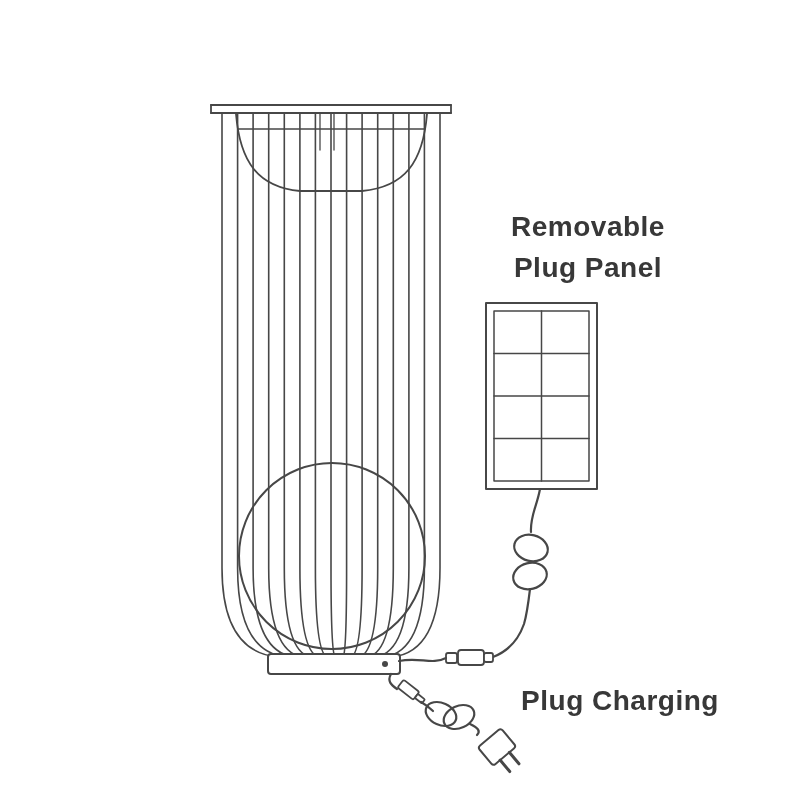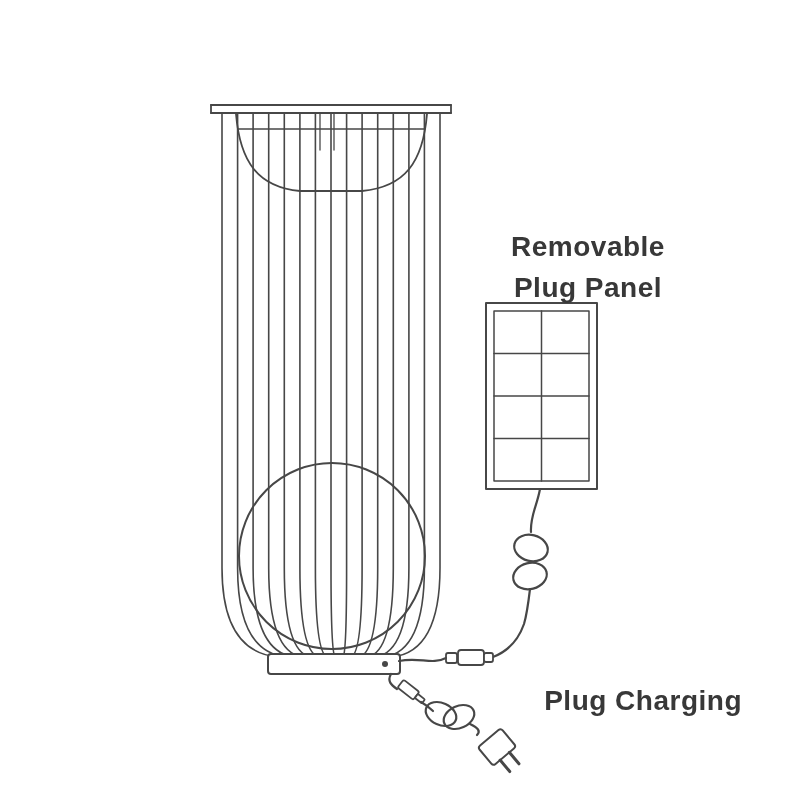--- a/index.html
+++ b/index.html
@@ -26,29 +26,27 @@
     font-weight: bold;
     text-align: center;
     letter-spacing: 0.5px;
   }
   .solar-label {
     left: 468px;
     top: 206px;
     width: 240px;
     font-size: 28px;
     line-height: 41px;
-    margin-top: 20px;
   }
   .plug-label {
     left: 498px;
     top: 684px;
     width: 244px;
     font-size: 28px;
     line-height: 34px;
-    text-align: right;
   }
 </style>
 </head>
 <body>
 
 <div class="canvas">
 
   <svg width="800" height="800" viewBox="0 0 800 800" fill="none" stroke="#474747" stroke-linecap="round" stroke-linejoin="round">
 
     <g stroke-width="1.6">

